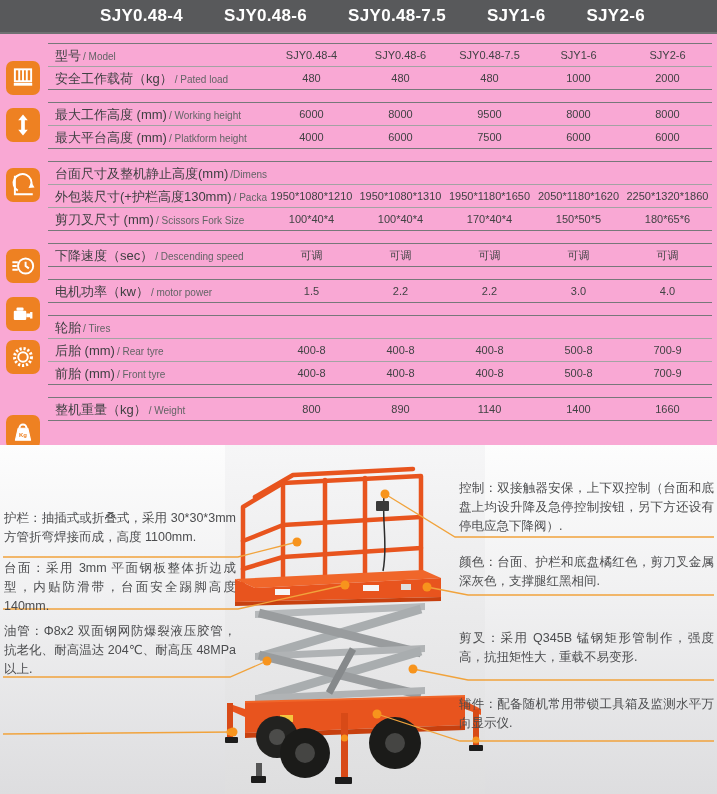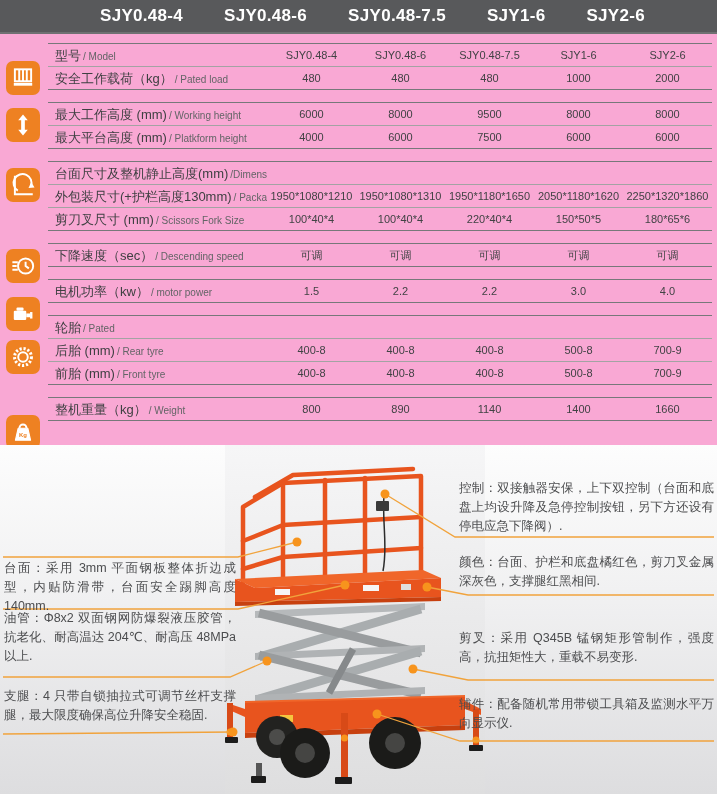--- a/index.html
+++ b/index.html
@@ -32,21 +32,21 @@
 
   
   .bottom{position:absolute;left:0;top:445px;width:717px;height:349px;
           background:linear-gradient(180deg,#fdfdfd 0%,#f0f0f1 45%,#dddddf 100%);}
   .machine{position:absolute;left:225px;top:0;width:260px;height:349px;}
   .leads{position:absolute;left:0;top:0;width:717px;height:349px;pointer-events:none;}
 
   .callout{position:absolute;font-size:12.5px;line-height:1.5;color:#4c4d4f;text-align:justify;}
   .callout.l{left:4px;width:232px;}
   .callout.r{left:459px;width:255px;}
-  #cl1{top:64px}#cl2{top:114px}#cl3{top:164px}#cl4{top:242px}
+  #cl1{top:64px}#cl2{top:114px}#cl3{top:177px}#cl4{top:242px}
   #cr1{top:34px}#cr2{top:108px}#cr3{top:184px}#cr4{top:250px}
 </style>
 </head>
 <body>
 
 <div class="page">
 
   <div class="hdr">
     <span class="m">SJY0.48-4</span>
     <span class="m">SJY0.48-6</span>
@@ -173,21 +173,21 @@
             <span class="v">1950*1180*1650</span>
             <span class="v">2050*1180*1620</span>
             <span class="v">2250*1320*1860</span>
         </div>
       </div>
       <div class="row">
         <div class="lbl"><span class="zh">剪刀叉尺寸 (mm)</span><span class="en">/ Scissors Fork Size</span></div>
         <div class="vals">
           <span class="v">100*40*4</span>
             <span class="v">100*40*4</span>
-            <span class="v">220*40*4</span>
+            <span class="v">170*40*4</span>
             <span class="v">150*50*5</span>
             <span class="v">180*65*6</span>
         </div>
       </div>
     </div>
 
     <div class="grp">
       <div class="row">
         <div class="lbl"><span class="zh">下降速度（sec）</span><span class="en">/ Descending speed</span></div>
         <div class="vals">
@@ -208,21 +208,21 @@
             <span class="v">2.2</span>
             <span class="v">2.2</span>
             <span class="v">3.0</span>
             <span class="v">4.0</span>
         </div>
       </div>
     </div>
 
     <div class="grp">
       <div class="row">
-        <div class="lbl"><span class="zh">轮胎</span><span class="en">/ Pated</span></div>
+        <div class="lbl"><span class="zh">轮胎</span><span class="en">/ Tires</span></div>
         <div class="vals"></div>
       </div>
       <div class="row">
         <div class="lbl"><span class="zh">后胎 (mm)</span><span class="en">/ Rear tyre</span></div>
         <div class="vals">
           <span class="v">400-8</span>
             <span class="v">400-8</span>
             <span class="v">400-8</span>
             <span class="v">500-8</span>
             <span class="v">700-9</span>
@@ -347,22 +347,22 @@
           <circle cx="345" cy="140" r="4.5"></circle>
         <circle cx="267" cy="216" r="4.5"></circle>
           <circle cx="233" cy="287" r="4.5"></circle>
         <circle cx="385" cy="49" r="4.5"></circle>
           <circle cx="427" cy="142" r="4.5"></circle>
         <circle cx="413" cy="224" r="4.5"></circle>
           <circle cx="377" cy="269" r="4.5"></circle>
       </g>
     </svg>
 
+    <div class="callout l" id="cl1">护栏：抽插式或折叠式，采用 30*30*3mm 方管折弯焊接而成，高度 1100mm.</div>
     <div class="callout l" id="cl2">台面：采用 3mm 平面钢板整体折边成型，内贴防滑带，台面安全踢脚高度 140mm.</div>
     <div class="callout l" id="cl3">油管：Φ8x2 双面钢网防爆裂液压胶管，抗老化、耐高温达 204℃、耐高压 48MPa 以上.</div>
-    <div class="callout l" id="cl4">支腿：4 只带自锁抽拉式可调节丝杆支撑腿，最大限度确保高位升降安全稳固.</div>
     <div class="callout r" id="cr2">颜色：台面、护栏和底盘橘红色，剪刀叉金属深灰色，支撑腿红黑相间.</div>
     <div class="callout r" id="cr1">控制：双接触器安保，上下双控制（台面和底盘上均设升降及急停控制按钮，另下方还设有停电应急下降阀）.</div>
     <div class="callout r" id="cr3">剪叉：采用 Q345B 锰钢矩形管制作，强度高，抗扭矩性大，重载不易变形.</div>
     <div class="callout r" id="cr4">辅件：配备随机常用带锁工具箱及监测水平万向显示仪.</div>
 
   </div>
 </div>
 
 </body></html>

